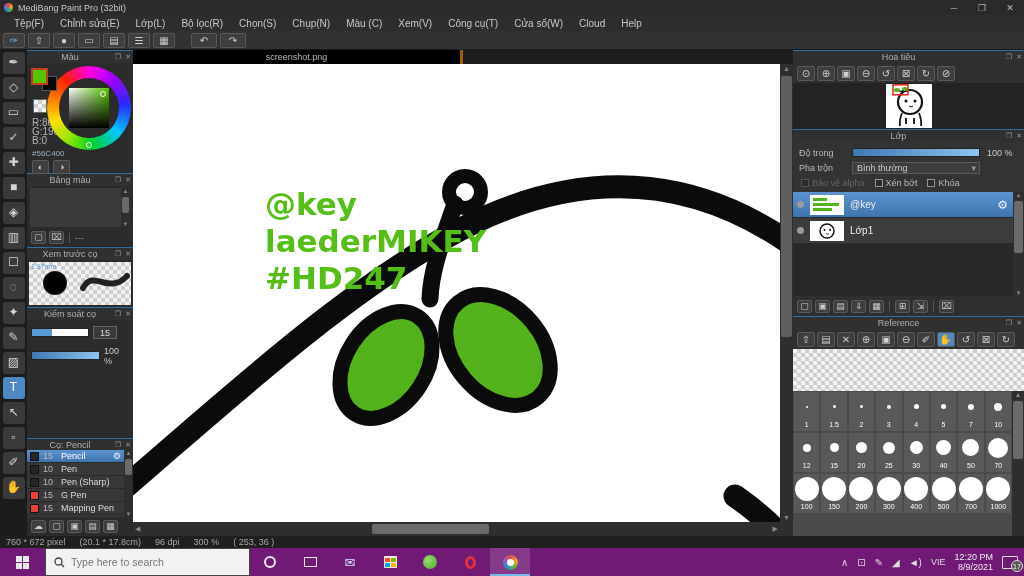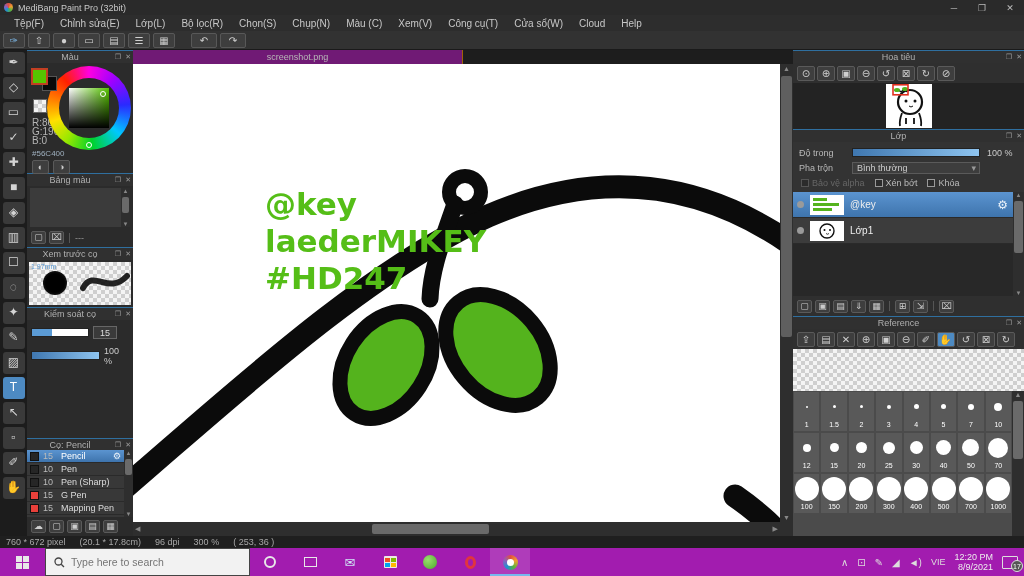--- a/index.html
+++ b/index.html
@@ -66,21 +66,21 @@
 .brushlist{height:68px;overflow:hidden;position:relative;background:#2f2f2f;}
 .brow{height:13px;display:flex;align-items:center;gap:4px;padding-left:3px;font-size:9px;color:#ddd;background:#383838;border-bottom:1px solid #2a2a2a;margin-right:9px;}
 .brow .sw{width:9px;height:9px;border:1px solid #111;}
 .brow .num{width:14px;color:#bbb;}
 .brow.sel{background:linear-gradient(#5b94d0,#3e74ad);color:#fff;}
 .brow .gear{margin-left:auto;padding-right:3px;color:#eaf2fa;font-size:9px;}
 .brushfoot{height:19px;display:flex;align-items:center;gap:3px;padding-left:4px;}
 
 .canvasarea{flex:1;position:relative;background:#252525;}
 .tabbar{height:14px;background:#1d1d1d;display:flex;}
-.tab{width:330px;background:#701a75;color:#b8b8b8;font-size:9px;text-align:center;line-height:14px;border-right:1px solid #a16207;}
+.tab{width:330px;background:#000000;color:#b8b8b8;font-size:9px;text-align:center;line-height:14px;border-right:3px solid #a16207;}
 .canvas{position:absolute;top:14px;left:0;right:13px;bottom:14px;background:#fff;overflow:hidden;}
 .vscroll{position:absolute;right:0;top:14px;bottom:14px;width:13px;background:#2e2e2e;font-size:7px;color:#888;}
 .vscroll .thumb{position:absolute;left:1px;right:1px;top:12px;height:57%;background:#5f5f5f;border-radius:2px;}
 .vscroll .up{position:absolute;top:1px;left:0;right:0;text-align:center;}
 .vscroll .dn{position:absolute;bottom:1px;left:0;right:0;text-align:center;}
 .hscroll{position:absolute;left:0;right:13px;bottom:0;height:14px;background:#2e2e2e;font-size:7px;color:#888;}
 .hscroll .thumb{position:absolute;top:2px;bottom:2px;left:37%;width:18%;background:#6a6a6a;border-radius:2px;}
 .hscroll .lt{position:absolute;left:2px;top:3px;}
 .hscroll .rt{position:absolute;right:2px;top:3px;}
 .corner{position:absolute;right:0;bottom:0;width:13px;height:14px;background:#2e2e2e;}
@@ -116,21 +116,21 @@
 .bsgrid{flex:1;display:grid;grid-template-columns:repeat(8,1fr);grid-auto-rows:41px;margin-right:12px;background:#4b4b4b;position:relative;}
 .bsc{background:#595959;border:1px solid #4b4b4b;display:flex;flex-direction:column;align-items:center;justify-content:flex-end;padding-bottom:2px;}
 .bsd{background:#fff;border-radius:50%;margin-bottom:auto;margin-top:auto;}
 .bsl{font-size:7px;color:#fff;line-height:8px;}
 .bswrap{flex:1;position:relative;display:flex;}
 .bsscroll{position:absolute;right:0;top:0;bottom:0;width:12px;background:#2e2e2e;font-size:7px;color:#888;text-align:center;}
 .bsscroll .thumb{position:absolute;left:1px;right:1px;top:10px;height:40%;background:#6a6a6a;border-radius:2px;}
 
 .statusbar{position:absolute;top:536px;left:0;right:0;height:12px;background:#1f1f1f;display:flex;align-items:center;gap:14px;padding-left:6px;font-size:9px;color:#a8a8a8;}
 
-.taskbar{position:absolute;bottom:0;left:0;right:0;height:28px;background:#a21caf;display:flex;align-items:center;}
+.taskbar{position:absolute;bottom:0;left:0;right:0;height:28px;background:#701a75;display:flex;align-items:center;}
 .startbtn{width:45px;height:28px;display:flex;align-items:center;justify-content:center;}
 .winlogo{width:13px;height:13px;display:grid;grid-template-columns:6px 6px;grid-template-rows:6px 6px;gap:1px;}
 .winlogo div{background:#e8e8e8;}
 .searchbox{width:205px;height:28px;background:#f2f2f2;display:flex;align-items:center;gap:6px;padding-left:8px;border:1px solid #444;}
 .searchbox input{border:none;background:transparent;font-size:10.5px;color:#333;width:160px;outline:none;}
 .tkicon{width:40px;height:28px;display:flex;align-items:center;justify-content:center;}
 .tkicon.active{background:rgba(255,255,255,.14);box-shadow:inset 0 -2px 0 #76b9ed;}
 .ring{width:12px;height:12px;border:2px solid #e8e8e8;border-radius:50%;}
 .tview{width:13px;height:10px;border:1.5px solid #e8e8e8;}
 .mailg{color:#cfe3f5;font-size:13px;}

